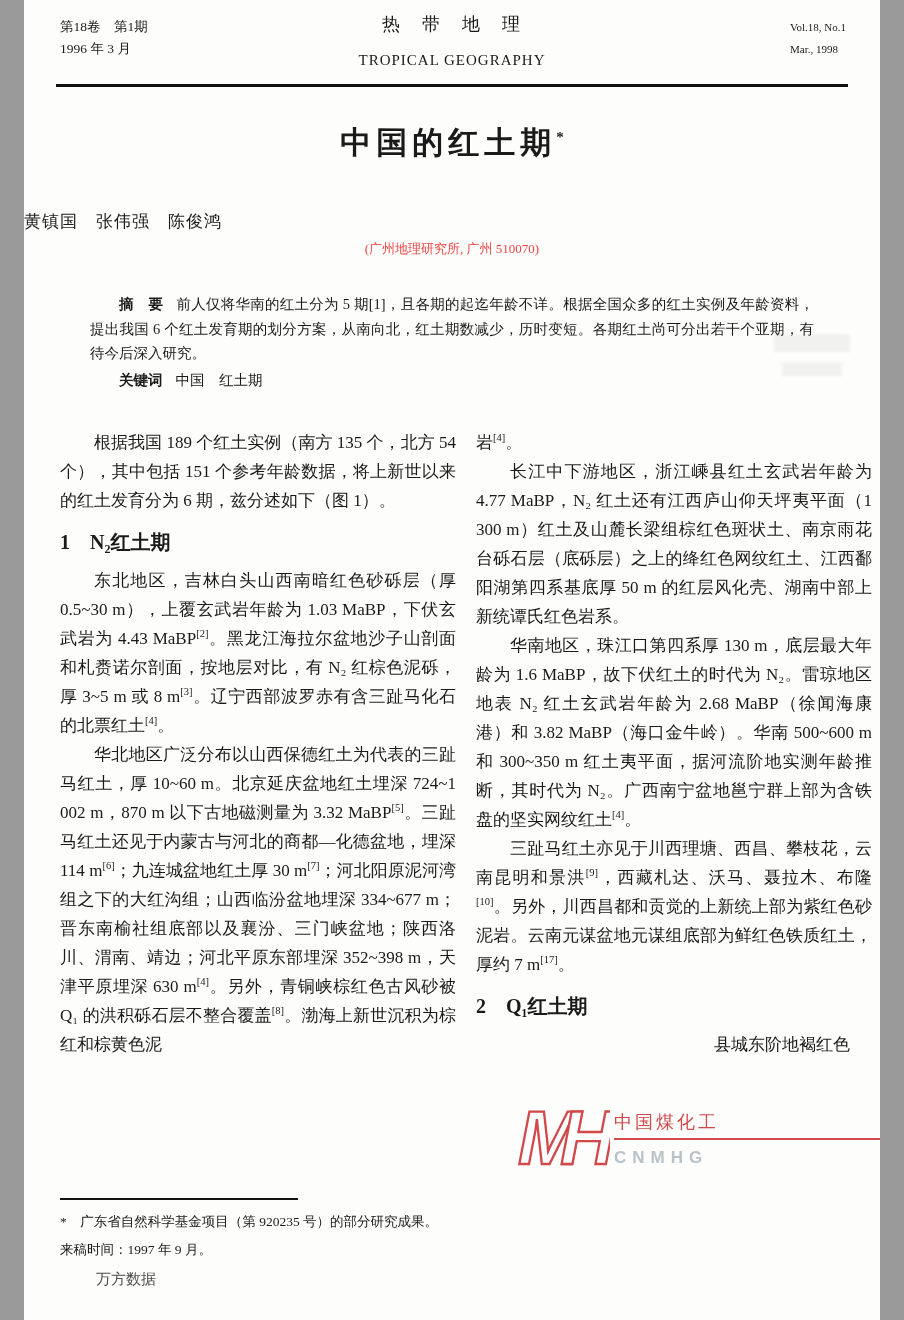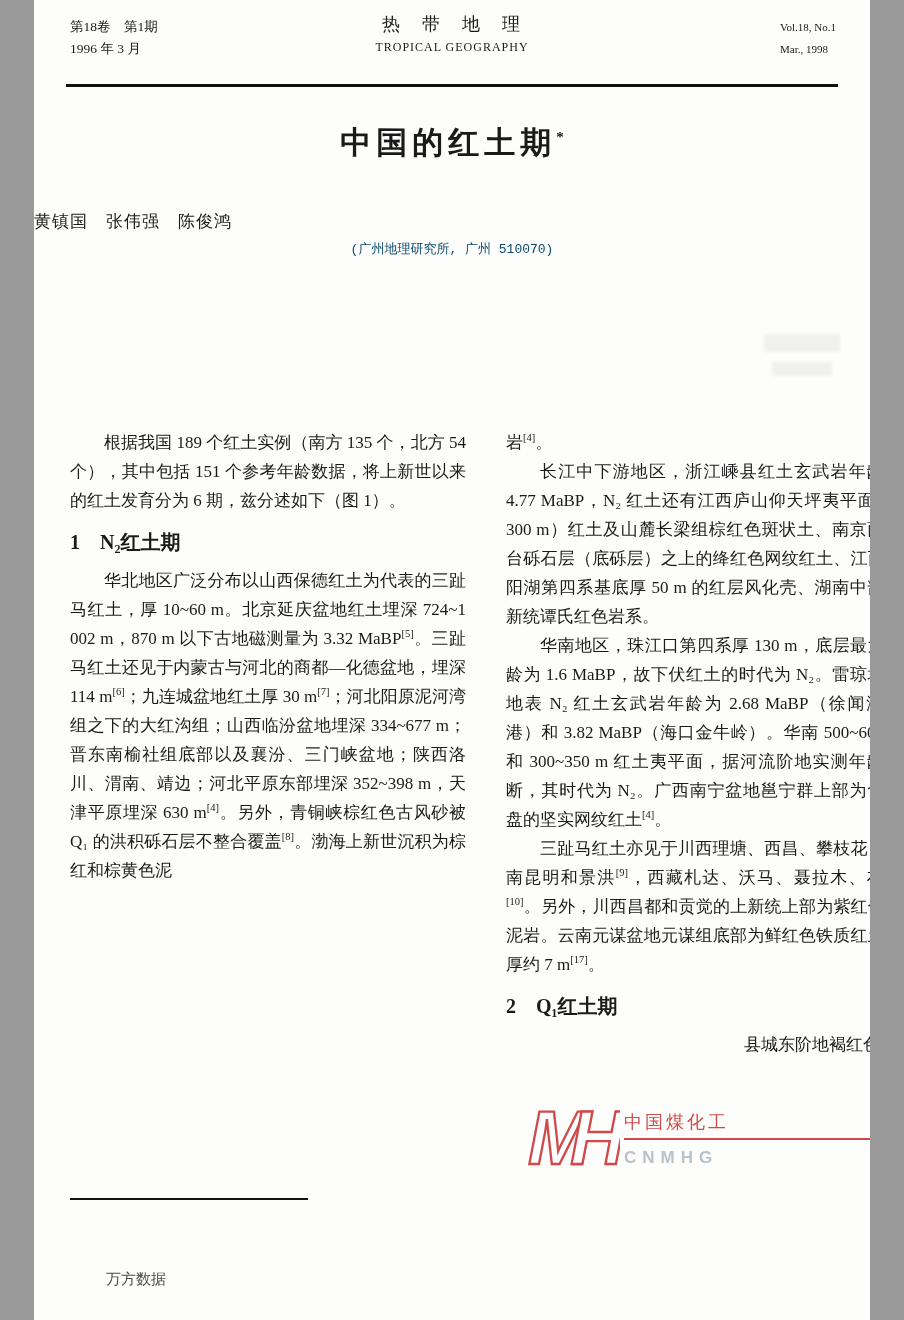--- a/index.html
+++ b/index.html
@@ -4,45 +4,46 @@
 <style>
   html,body{margin:0;padding:0;background:#9a9a9a;}
   .page{
     position:relative;
     width:836px;height:1320px;
     margin:0 auto;
     background:#fdfdfb;
     font-family:"Liberation Serif","DejaVu Serif",serif;
     color:#1a1a1a;
     overflow:hidden;
+    padding-left:20px;
   }
   
   .h-left{position:absolute;left:36px;top:16px;font-size:13.5px;line-height:22px;}
   .h-center{position:absolute;left:0;right:0;top:12px;text-align:center;}
   .jname{font-size:18px;letter-spacing:2px;}
-  .jname-en{font-size:12px;letter-spacing:1px;margin-top:4px;}
+  .jname-en{font-size:15px;letter-spacing:1px;margin-top:16px;}
   .h-right{position:absolute;right:34px;top:16px;font-size:11px;line-height:22px;text-align:left;}
   .header-rule{position:absolute;left:32px;right:32px;top:84px;height:3px;background:#111;}
 
   
   .title{position:absolute;left:0;right:0;top:122px;margin:0;text-align:center;
     font-size:31px;font-weight:600;letter-spacing:5px;}
   .title-star{font-size:15px;vertical-align:super;letter-spacing:0;}
   .authors{position:absolute;left:0;right:0;top:210px;text-align:left;font-size:17px;letter-spacing:1px;}
-  .affiliation{position:absolute;left:0;right:0;top:240px;text-align:center;font-size:13px;color:#0c4a6e;font-family:Liberation Mono, monospace;}
+  .affiliation{position:absolute;left:0;right:0;top:240px;text-align:center;font-size:13px;color:#ef4444;}
 
   
   .abstract{position:absolute;left:66px;right:66px;top:292px;font-size:14.5px;line-height:24.5px;text-align:justify;}
   .abs-p{margin:0;text-indent:2em;}
   .abs-label{font-weight:bold;margin-right:0.9em;}
   .kw-p{margin:2px 0 0 0;text-indent:2em;}
   .kw-label{font-weight:bold;margin-right:0.9em;}
 
   
-  .columns{position:absolute;left:36px;top:428px;width:832px;display:flex;gap:40px;}
+  .columns{position:absolute;left:36px;top:428px;width:832px;display:flex;gap:20px;}
   .col{width:396px;font-size:17px;line-height:29px;text-align:justify;}
   .para{margin:0;}
   .para.indent{text-indent:2em;}
   .para sup{font-size:0.62em;line-height:0;vertical-align:super;}
   .section-heading{font-size:20px;font-weight:600;margin:13px 0 9px 0;text-indent:0;}
   .obscured-line{padding-left:238px;text-indent:0;}
 
   
   .footnote-rule{position:absolute;left:36px;top:1198px;width:238px;height:1.5px;background:#111;}
   .footnote{position:absolute;left:36px;right:60px;top:1208px;font-size:13.5px;line-height:28px;}
@@ -80,40 +81,49 @@
   <div class="h-right">
     <div>Vol.18, No.1</div>
     <div>Mar., 1998</div>
   </div>
   <div class="header-rule"></div>
 
   <h1 class="title"><span>中国的红土期</span><sup class="title-star">*</sup></h1>
   <div class="authors">黄镇国　张伟强　陈俊鸿</div>
   <div class="affiliation">(广州地理研究所, 广州 510070)</div>
 
+  <div class="abstract">
+    <p class="abs-p"><span class="abs-label">摘　要</span><span>前人仅将华南的红土分为 5 期[1]，且各期的起迄年龄不详。根据全国众多的红土实例及年龄资料，提出我国 6 个红土发育期的划分方案，从南向北，红土期数减少，历时变短。各期红土尚可分出若干个亚期，有待今后深入研究。</span></p>
+    <p class="kw-p"><span class="kw-label">关键词</span><span>中国　红土期</span></p>
+  </div>
 
   <div class="faint-wm"></div>
 
   <div class="columns">
     <div class="col" id="col-left">
         <div class="para indent">根据我国 189 个红土实例（南方 135 个，北方 54 个），其中包括 151 个参考年龄数据，将上新世以来的红土发育分为 6 期，兹分述如下（图 1）。</div>
         <div class="section-heading">1　N₂红土期</div>
+        <div class="para indent">东北地区，吉林白头山西南暗红色砂砾层（厚 0.5~30 m），上覆玄武岩年龄为 1.03 MaBP，下伏玄武岩为 4.43 MaBP<sup>[2]</sup>。黑龙江海拉尔盆地沙子山剖面和札赉诺尔剖面，按地层对比，有 N₂ 红棕色泥砾，厚 3~5 m 或 8 m<sup>[3]</sup>。辽宁西部波罗赤有含三趾马化石的北票红土<sup>[4]</sup>。</div>
         <div class="para indent">华北地区广泛分布以山西保德红土为代表的三趾马红土，厚 10~60 m。北京延庆盆地红土埋深 724~1 002 m，870 m 以下古地磁测量为 3.32 MaBP<sup>[5]</sup>。三趾马红土还见于内蒙古与河北的商都—化德盆地，埋深 114 m<sup>[6]</sup>；九连城盆地红土厚 30 m<sup>[7]</sup>；河北阳原泥河湾组之下的大红沟组；山西临汾盆地埋深 334~677 m；晋东南榆社组底部以及襄汾、三门峡盆地；陕西洛川、渭南、靖边；河北平原东部埋深 352~398 m，天津平原埋深 630 m<sup>[4]</sup>。另外，青铜峡棕红色古风砂被 Q₁ 的洪积砾石层不整合覆盖<sup>[8]</sup>。渤海上新世沉积为棕红和棕黄色泥</div>
       </div>
     <div class="col" id="col-right">
         <div class="para">岩<sup>[4]</sup>。</div>
         <div class="para indent">长江中下游地区，浙江嵊县红土玄武岩年龄为 4.77 MaBP，N₂ 红土还有江西庐山仰天坪夷平面（1 300 m）红土及山麓长梁组棕红色斑状土、南京雨花台砾石层（底砾层）之上的绛红色网纹红土、江西鄱阳湖第四系基底厚 50 m 的红层风化壳、湖南中部上新统谭氏红色岩系。</div>
         <div class="para indent">华南地区，珠江口第四系厚 130 m，底层最大年龄为 1.6 MaBP，故下伏红土的时代为 N₂。雷琼地区地表 N₂ 红土玄武岩年龄为 2.68 MaBP（徐闻海康港）和 3.82 MaBP（海口金牛岭）。华南 500~600 m 和 300~350 m 红土夷平面，据河流阶地实测年龄推断，其时代为 N₂。广西南宁盆地邕宁群上部为含铁盘的坚实网纹红土<sup>[4]</sup>。</div>
         <div class="para indent">三趾马红土亦见于川西理塘、西昌、攀枝花，云南昆明和景洪<sup>[9]</sup>，西藏札达、沃马、聂拉木、布隆<sup>[10]</sup>。另外，川西昌都和贡觉的上新统上部为紫红色砂泥岩。云南元谋盆地元谋组底部为鲜红色铁质红土，厚约 7 m<sup>[17]</sup>。</div>
         <div class="section-heading">2　Q₁红土期</div>
         <div class="para obscured-line">县城东阶地褐红色</div>
       </div>
   </div>
 
   <div class="footnote-rule"></div>
+  <div class="footnote">
+    <div>*　广东省自然科学基金项目（第 920235 号）的部分研究成果。</div>
+    <div>来稿时间：1997 年 9 月。</div>
+  </div>
 
   <div class="coal-watermark">
     <svg class="coal-mono" width="92" height="88" viewBox="0 0 100 92">
       <text x="0" y="70" font-family="Liberation Sans, sans-serif" font-size="82" font-weight="bold" font-style="italic" fill="#ffffff" stroke="#d0494b" stroke-width="2.5">M</text>
       <text x="46" y="70" font-family="Liberation Sans, sans-serif" font-size="82" font-weight="bold" font-style="italic" fill="#ffffff" stroke="#d0494b" stroke-width="2.5">H</text>
     </svg>
     <div class="coal-texts">
       <div class="coal-cn">中国煤化工</div>
       <div class="coal-line"></div>
       <div class="coal-en">CNMHG</div>

